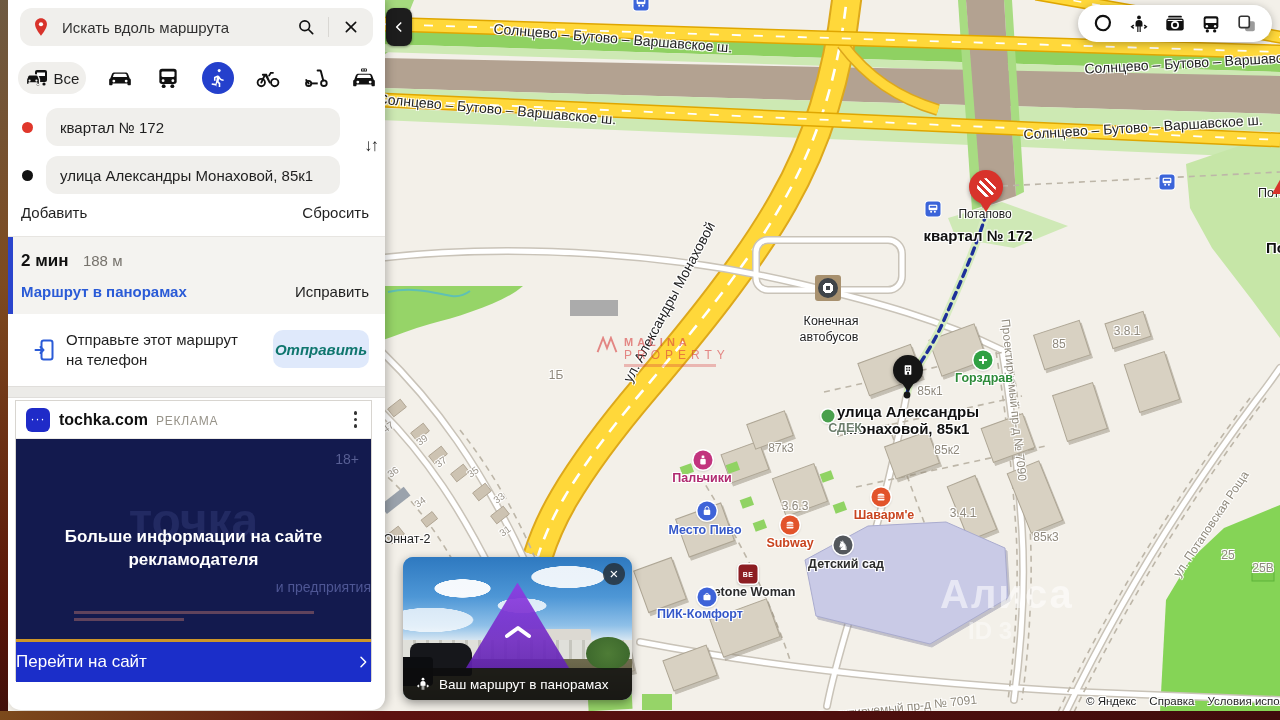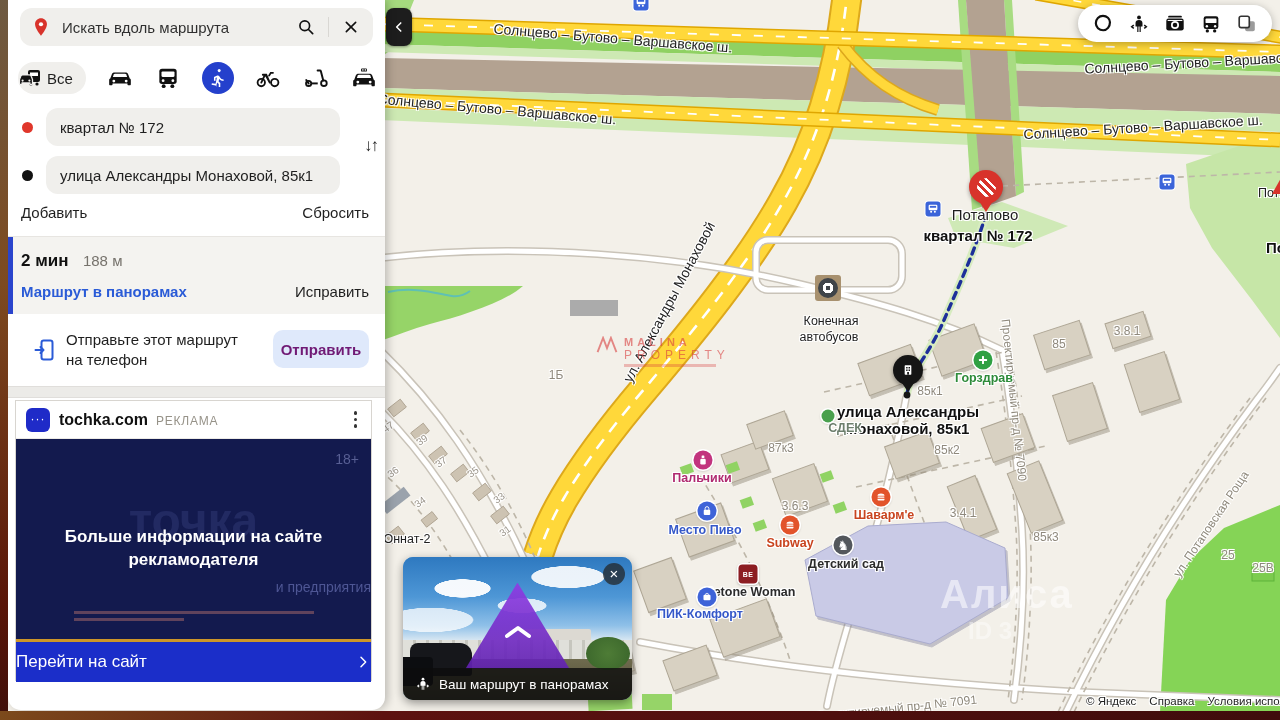--- a/index.html
+++ b/index.html
@@ -6,21 +6,21 @@
   #screen{position:relative;width:1280px;height:720px;overflow:hidden;
     font-family:"Liberation Sans","DejaVu Sans",sans-serif;background:#f3f0e9;}
   
   #map-svg{position:absolute;left:0;top:0;}
   .halo{text-shadow:0 0 2px #fff,1px 1px 0 #fff,-1px -1px 0 #fff,1px -1px 0 #fff,-1px 1px 0 #fff,0 1px 0 #fff,0 -1px 0 #fff;}
   .map-label{position:absolute;transform:translate(-50%,-50%) rotate(var(--r,0deg));
     white-space:nowrap;pointer-events:none;
     text-shadow:0 0 2px #fff,1px 1px 0 #fff,-1px -1px 0 #fff,1px -1px 0 #fff,-1px 1px 0 #fff;}
   .l-hwy{font-size:14px;color:#242424;}
   .l-street{font-size:12px;color:#8e887b;}
-  .l-place{font-size:15px;color:#1e1e1e;text-align:right;}
+  .l-place{font-size:12px;color:#1e1e1e;text-align:right;}
   .l-place2{font-size:12.5px;color:#1e1e1e;}
   .l-addr{font-size:15px;font-weight:bold;color:#101010;}
   .l-bld{font-size:12px;color:#8f897d;}
   .l-house{font-size:10px;color:#9a948a;}
   #label-layer,#poi-layer{position:absolute;left:0;top:0;width:1280px;height:712px;}
   .poi{position:absolute;transform:translate(-50%,-50%);z-index:4;}
   .poi-ic{width:19px;height:19px;border-radius:50%;display:flex;align-items:center;justify-content:center;
     box-shadow:0 0 0 1.5px #fff,0 1px 3px rgba(0,0,0,.4);}
   .poi-ic svg{width:13px;height:13px;}
   .poi-ic.sq{border-radius:4px;}
@@ -104,21 +104,21 @@
   #searchbar input{flex:1;border:0;background:transparent;outline:none;font-size:15px;color:#1f1f1f;
     font-family:inherit;margin-left:8px;min-width:0;}
   #searchbar input::placeholder{color:#1f1f1f;opacity:.92;}
   #searchbar .sdiv{width:1px;height:20px;background:#d9d7d3;margin:0 10px;}
   #searchbar .sbtn{width:24px;height:24px;display:flex;align-items:center;justify-content:center;}
   #modes{position:absolute;left:10px;top:60px;width:360px;height:36px;display:flex;align-items:center;
     justify-content:space-between;}
   .mode{width:28px;height:28px;display:flex;align-items:center;justify-content:center;}
   .mode svg{width:26px;height:26px;}
   #mode-all{width:68px;height:32px;background:#f0efec;border-radius:16px;display:flex;align-items:center;
-    justify-content:flex-start;gap:5px;font-size:15px;color:#1f1f1f;}
+    justify-content:center;gap:5px;font-size:15px;color:#1f1f1f;}
   #mode-all svg{width:24px;height:24px;}
   #mode-ped{width:32px;height:32px;border-radius:50%;background:#2440cc;display:flex;align-items:center;justify-content:center;}
   #mode-ped svg{width:22px;height:22px;}
   .rrow{position:absolute;left:14px;display:flex;align-items:center;}
   .dot{width:11px;height:11px;border-radius:50%;flex:none;margin-right:13px;}
   .rinput{width:294px;height:38px;background:#f0efec;border:0;border-radius:12px;outline:none;
     font-size:15px;color:#1f1f1f;font-family:inherit;padding:0 14px;box-sizing:border-box;}
   #swap-btn{position:absolute;right:8px;top:136px;font-size:17px;font-weight:bold;color:#1f1f1f;letter-spacing:-2px;}
   #addreset{position:absolute;left:13px;right:16px;top:204px;display:flex;justify-content:space-between;
     font-size:15px;color:#1f1f1f;}
@@ -127,21 +127,21 @@
   #summary .bluebar{position:absolute;left:0;top:0;bottom:0;width:5px;background:#2a44cc;}
   #summary .l1{position:absolute;left:13px;top:14px;}
   #summary .dur{font-size:17px;font-weight:bold;color:#111;}
   #summary .dist{font-size:15px;color:#76726c;margin-left:10px;}
   #summary .link{position:absolute;left:13px;top:46px;font-size:15px;font-weight:bold;color:#2a5bd7;}
   #summary .edit{position:absolute;right:16px;top:46px;font-size:15px;color:#1f1f1f;}
   #sendrow{position:absolute;left:0;top:314px;width:377px;height:72px;}
   #sendrow svg{position:absolute;left:25px;top:24px;width:24px;height:24px;}
   #sendrow .t{position:absolute;left:58px;top:16px;font-size:15px;color:#1f1f1f;line-height:20px;}
   #send-btn{position:absolute;right:16px;top:16px;width:96px;height:38px;background:#dfe9fb;border-radius:10px;
-    color:#701a75;font-size:15px;font-weight:bold;display:flex;align-items:center;justify-content:center;}
+    color:#0f766e;font-size:15px;font-weight:bold;display:flex;align-items:center;justify-content:center;font-style:italic;}
   #sb-divider{position:absolute;left:0;top:386px;width:377px;height:12px;background:#ecebe8;
     border-top:1px solid #e0dedb;border-bottom:1px solid #e0dedb;box-sizing:border-box;}
   #ad-card{position:absolute;left:7px;top:400px;width:357px;height:281px;border:1px solid #d8d5d0;box-sizing:border-box;}
   #ad-head{height:38px;background:#fff;display:flex;align-items:center;padding:0 10px;border-bottom:1px solid #eceae6;box-sizing:border-box;}
   #ad-logo{width:24px;height:24px;border-radius:6px;background:#1f2bc8;color:#fff;font-size:12px;line-height:22px;
     text-align:center;flex:none;letter-spacing:1px;}
   #ad-brand{font-size:16px;font-weight:bold;color:#111;margin-left:9px;}
   #ad-badge{font-size:12px;color:#969288;letter-spacing:.8px;margin-left:8px;margin-top:2px;}
   #ad-kebab{margin-left:auto;display:flex;flex-direction:column;gap:3px;padding:4px;}
   #ad-kebab i{width:3.5px;height:3.5px;border-radius:50%;background:#333;}

